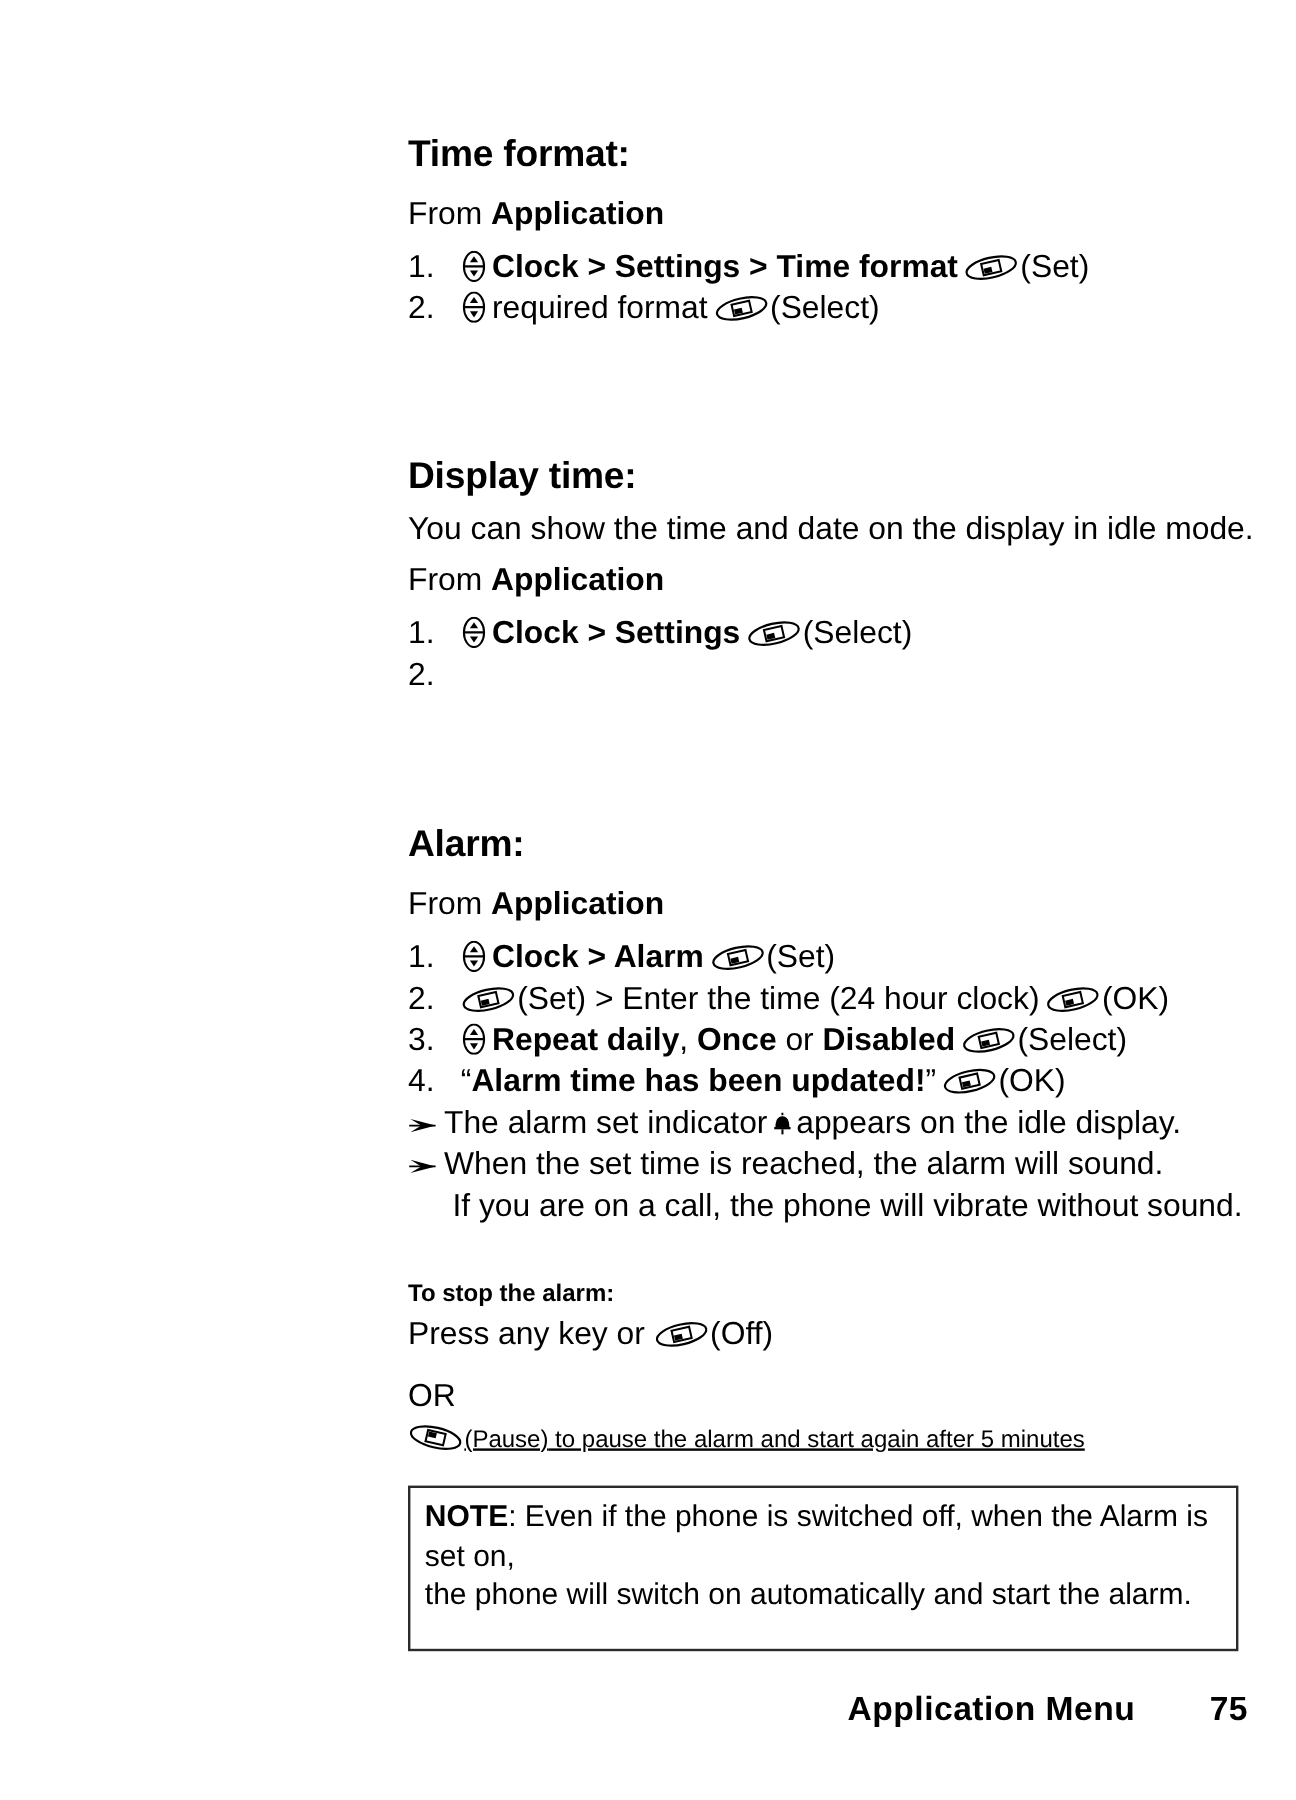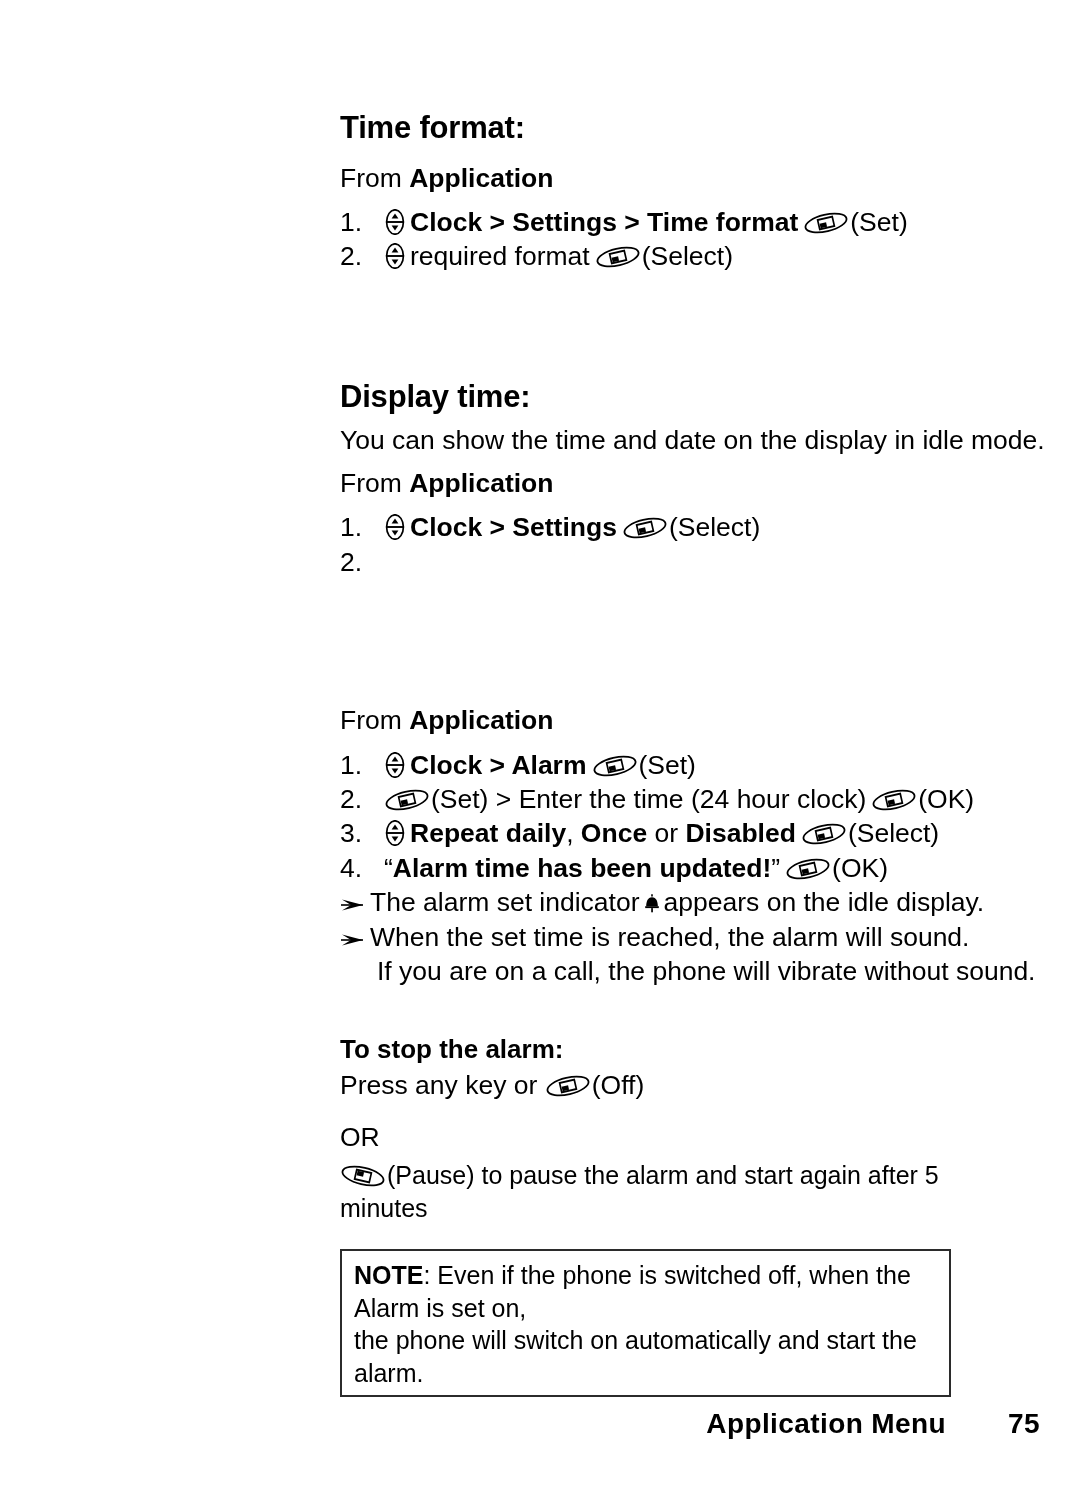--- a/index.html
+++ b/index.html
@@ -26,34 +26,35 @@
 
   
   .h-section {
     font-size: 31px;
     font-weight: bold;
     letter-spacing: -0.2px;
     line-height: 1.05;
   }
 
   .h-sub {
-    font-size: 26px;
+    font-size: 20px;
     font-weight: bold;
     line-height: 1.1;
   }
 
   
   .body-line {
     font-size: 26.5px;
     line-height: 1.30;
     white-space: nowrap;
   }
   .body-wrap {
-    font-size: 25px;
-    line-height: 1.30;
+    font-size: 20px;
+    line-height: 1.30;
+    text-decoration: underline;
   }
   b, .bold { font-weight: bold; }
 
   
   .step {
     display: flex;
     align-items: flex-start;
     font-size: 26.5px;
     line-height: 1.30;
     white-space: nowrap;
@@ -105,23 +106,23 @@
   .icon-arrow {
     display: inline-block;
     vertical-align: -2px;
     width: 26px;
     height: 18px;
   }
 
   
   .note-box {
     border: 2.5px solid #2b2b2b;
-    padding: 8px 12px 6px 12px;
+    padding: 8px 12px 28px 12px;
     box-sizing: border-box;
-    width: 611px;
+    width: 692px;
   }
   .note-text {
     font-size: 25px;
     line-height: 1.30;
   }
 
   
   .footer {
     position: absolute;
     left: 340px;
@@ -223,20 +224,21 @@
           <use href="#g-softkey"></use>
         </svg><span>(Select)</span></span>
   </div>
 
   <div class="step">
     <span class="step-num">2.</span>
   </div>
 
   <div style="height:108px"></div>
 
+  <div class="h-section">Alarm:</div>
 
   <div style="height:16px"></div>
 
   <div class="body-line">
     <span>From </span><b>Application</b>
   </div>
 
   <div style="height:10px"></div>
 
   <div class="step">

